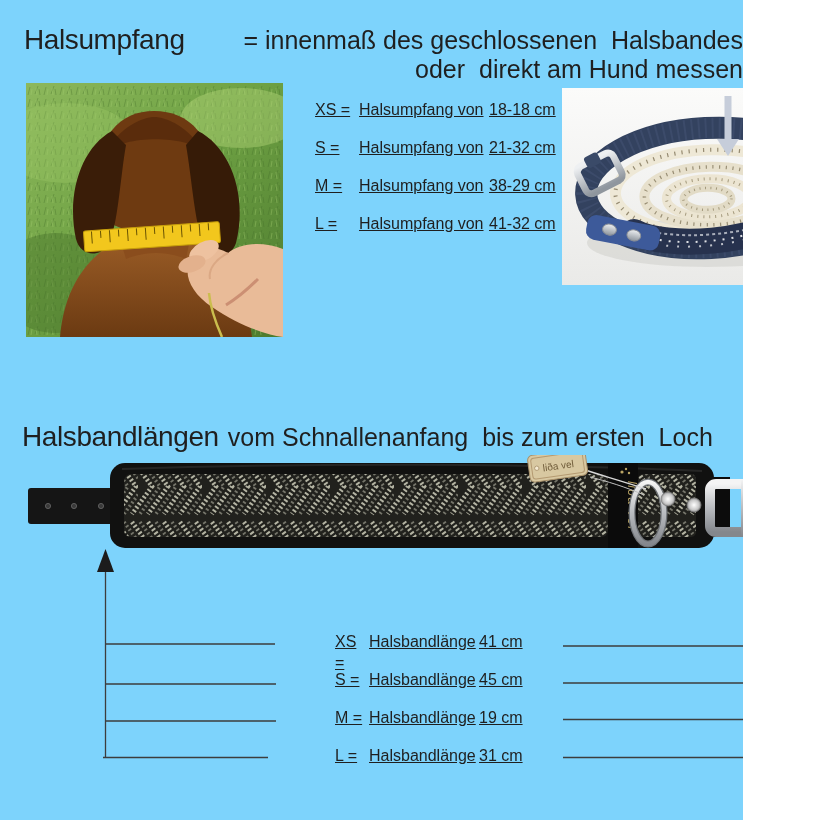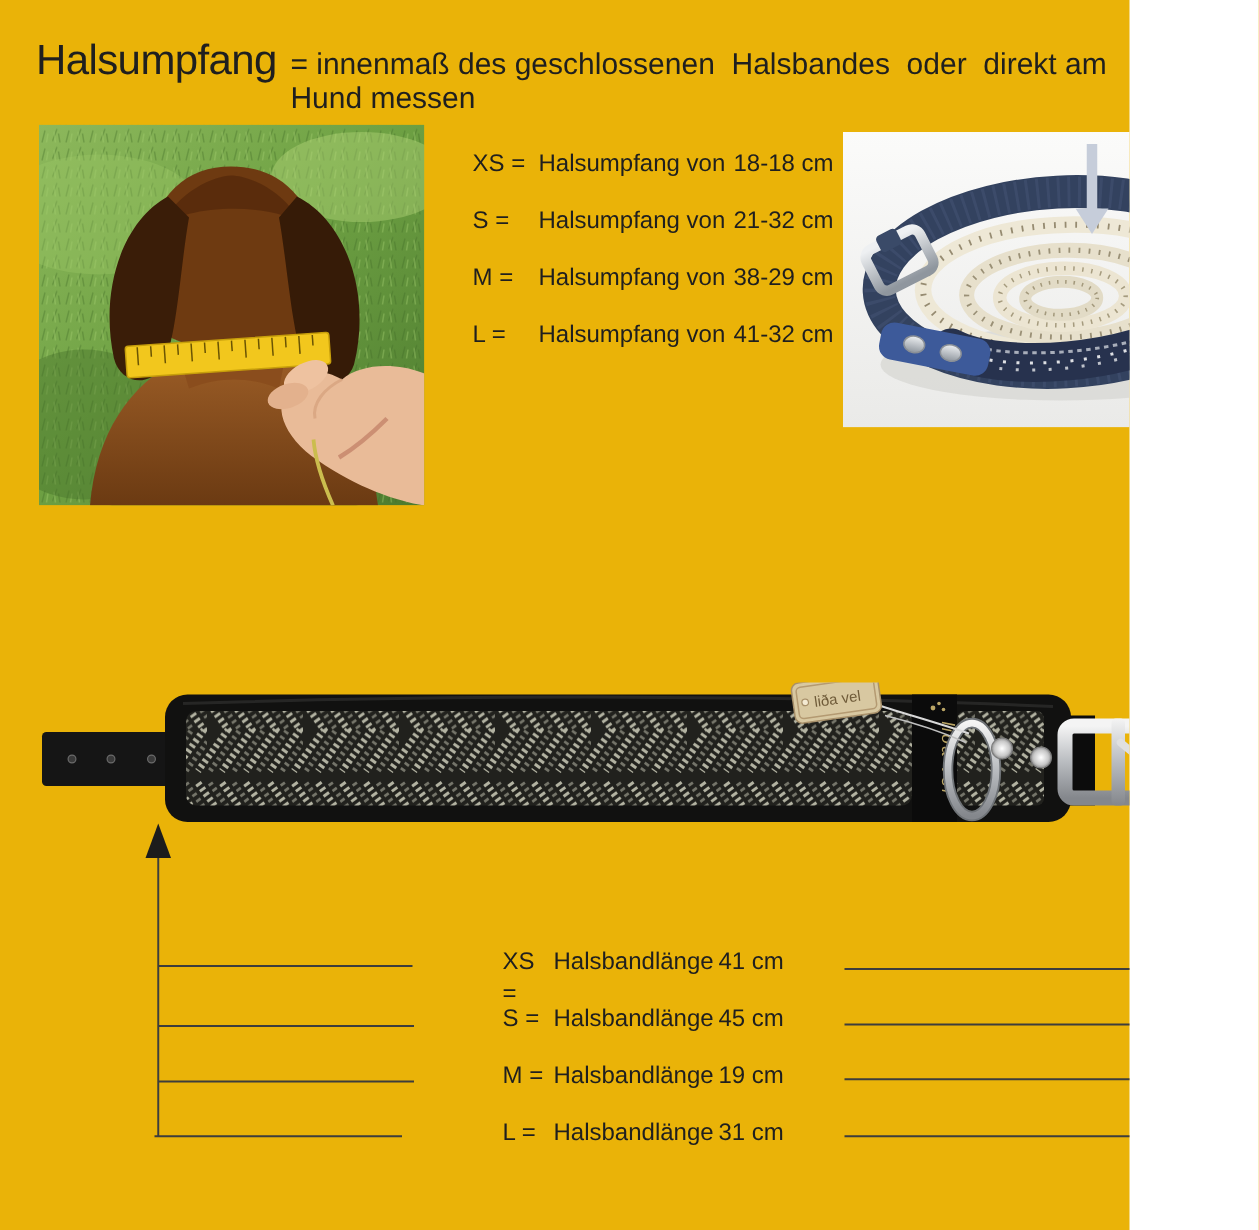--- a/index.html
+++ b/index.html
@@ -1,29 +1,29 @@
 <!DOCTYPE html>
 <html><head>
 <meta charset="utf-8">
 <style>
   html,body{margin:0;padding:0;background:#fff;}
   .canvas{
-    position:relative;width:743px;height:820px;background:#eab308;
-    font-family:"Liberation Sans", sans-serif;color:#1f1f1f;overflow:hidden;padding-left:10px;
+    position:relative;width:743px;height:820px;background:#7dd3fc;
+    font-family:"Liberation Sans", sans-serif;color:#1f1f1f;overflow:hidden;
   }
   .heading{position:absolute;display:flex;align-items:baseline;gap:9px;white-space:pre-wrap;}
   .heading .big{font-size:28px;letter-spacing:-0.4px;}
-  .heading .small{font-size:20px;}
+  .heading .small{font-size:25px;text-align:right;}
   .h1{left:24px;top:24px;}
   .h2{left:22px;top:421px;}
   .photo{position:absolute;overflow:hidden;}
   .dog-photo{left:26px;top:83px;width:257px;height:254px;}
   .collar-photo{left:562px;top:88px;width:277px;height:197px;}
   .list{position:absolute;display:flex;flex-direction:column;font-size:16px;}
-  .list .row{display:flex;align-items:baseline;}
+  .list .row{display:flex;align-items:baseline;text-decoration:underline;}
   .list1{left:315px;top:97px;gap:12px;}
   .list1 .row{height:26px;line-height:26px;}
   .list1 .lab{width:44px;}
   .list1 .txt{width:130px;}
   .list2{left:335px;top:631px;gap:17px;}
   .list2 .row{height:21px;line-height:21px;}
   .list2 .lab{width:34px;}
   .list2 .txt{width:110px;}
   .band-svg{position:absolute;left:10px;top:455px;}
   .overlay{position:absolute;left:0;top:0;pointer-events:none;}
@@ -159,20 +159,24 @@
           <rect x="30" y="58" width="15" height="12" rx="3" fill="#3a4a68"></rect>
         </g>
       </g>
       <g>
         <rect x="162.5" y="8" width="7" height="45" fill="#c6cdda"></rect>
         <polygon points="166,68 155,51 177,51" fill="#c6cdda"></polygon>
       </g>
     </svg>
   </div>
 
+  <div class="heading h2">
+    <span class="big">Halsbandlängen</span>
+    <span class="small">vom Schnallenanfang  bis zum ersten  Loch</span>
+  </div>
 
   <svg class="band-svg" width="800" height="110" viewBox="0 0 800 110">
     <defs>
       <pattern id="weave" width="64" height="63" patternUnits="userSpaceOnUse">
         <rect width="64" height="63" fill="#21211d"></rect>
         <g fill="none" stroke="#b3b3a2" stroke-width="4.5" stroke-dasharray="2 2.2">
           <path d="M-6,4 L14,31.5 L-6,59"></path>
             <path d="M10,4 L30,31.5 L10,59"></path>
           <path d="M26,4 L46,31.5 L26,59"></path>
             <path d="M42,4 L62,31.5 L42,59"></path>

